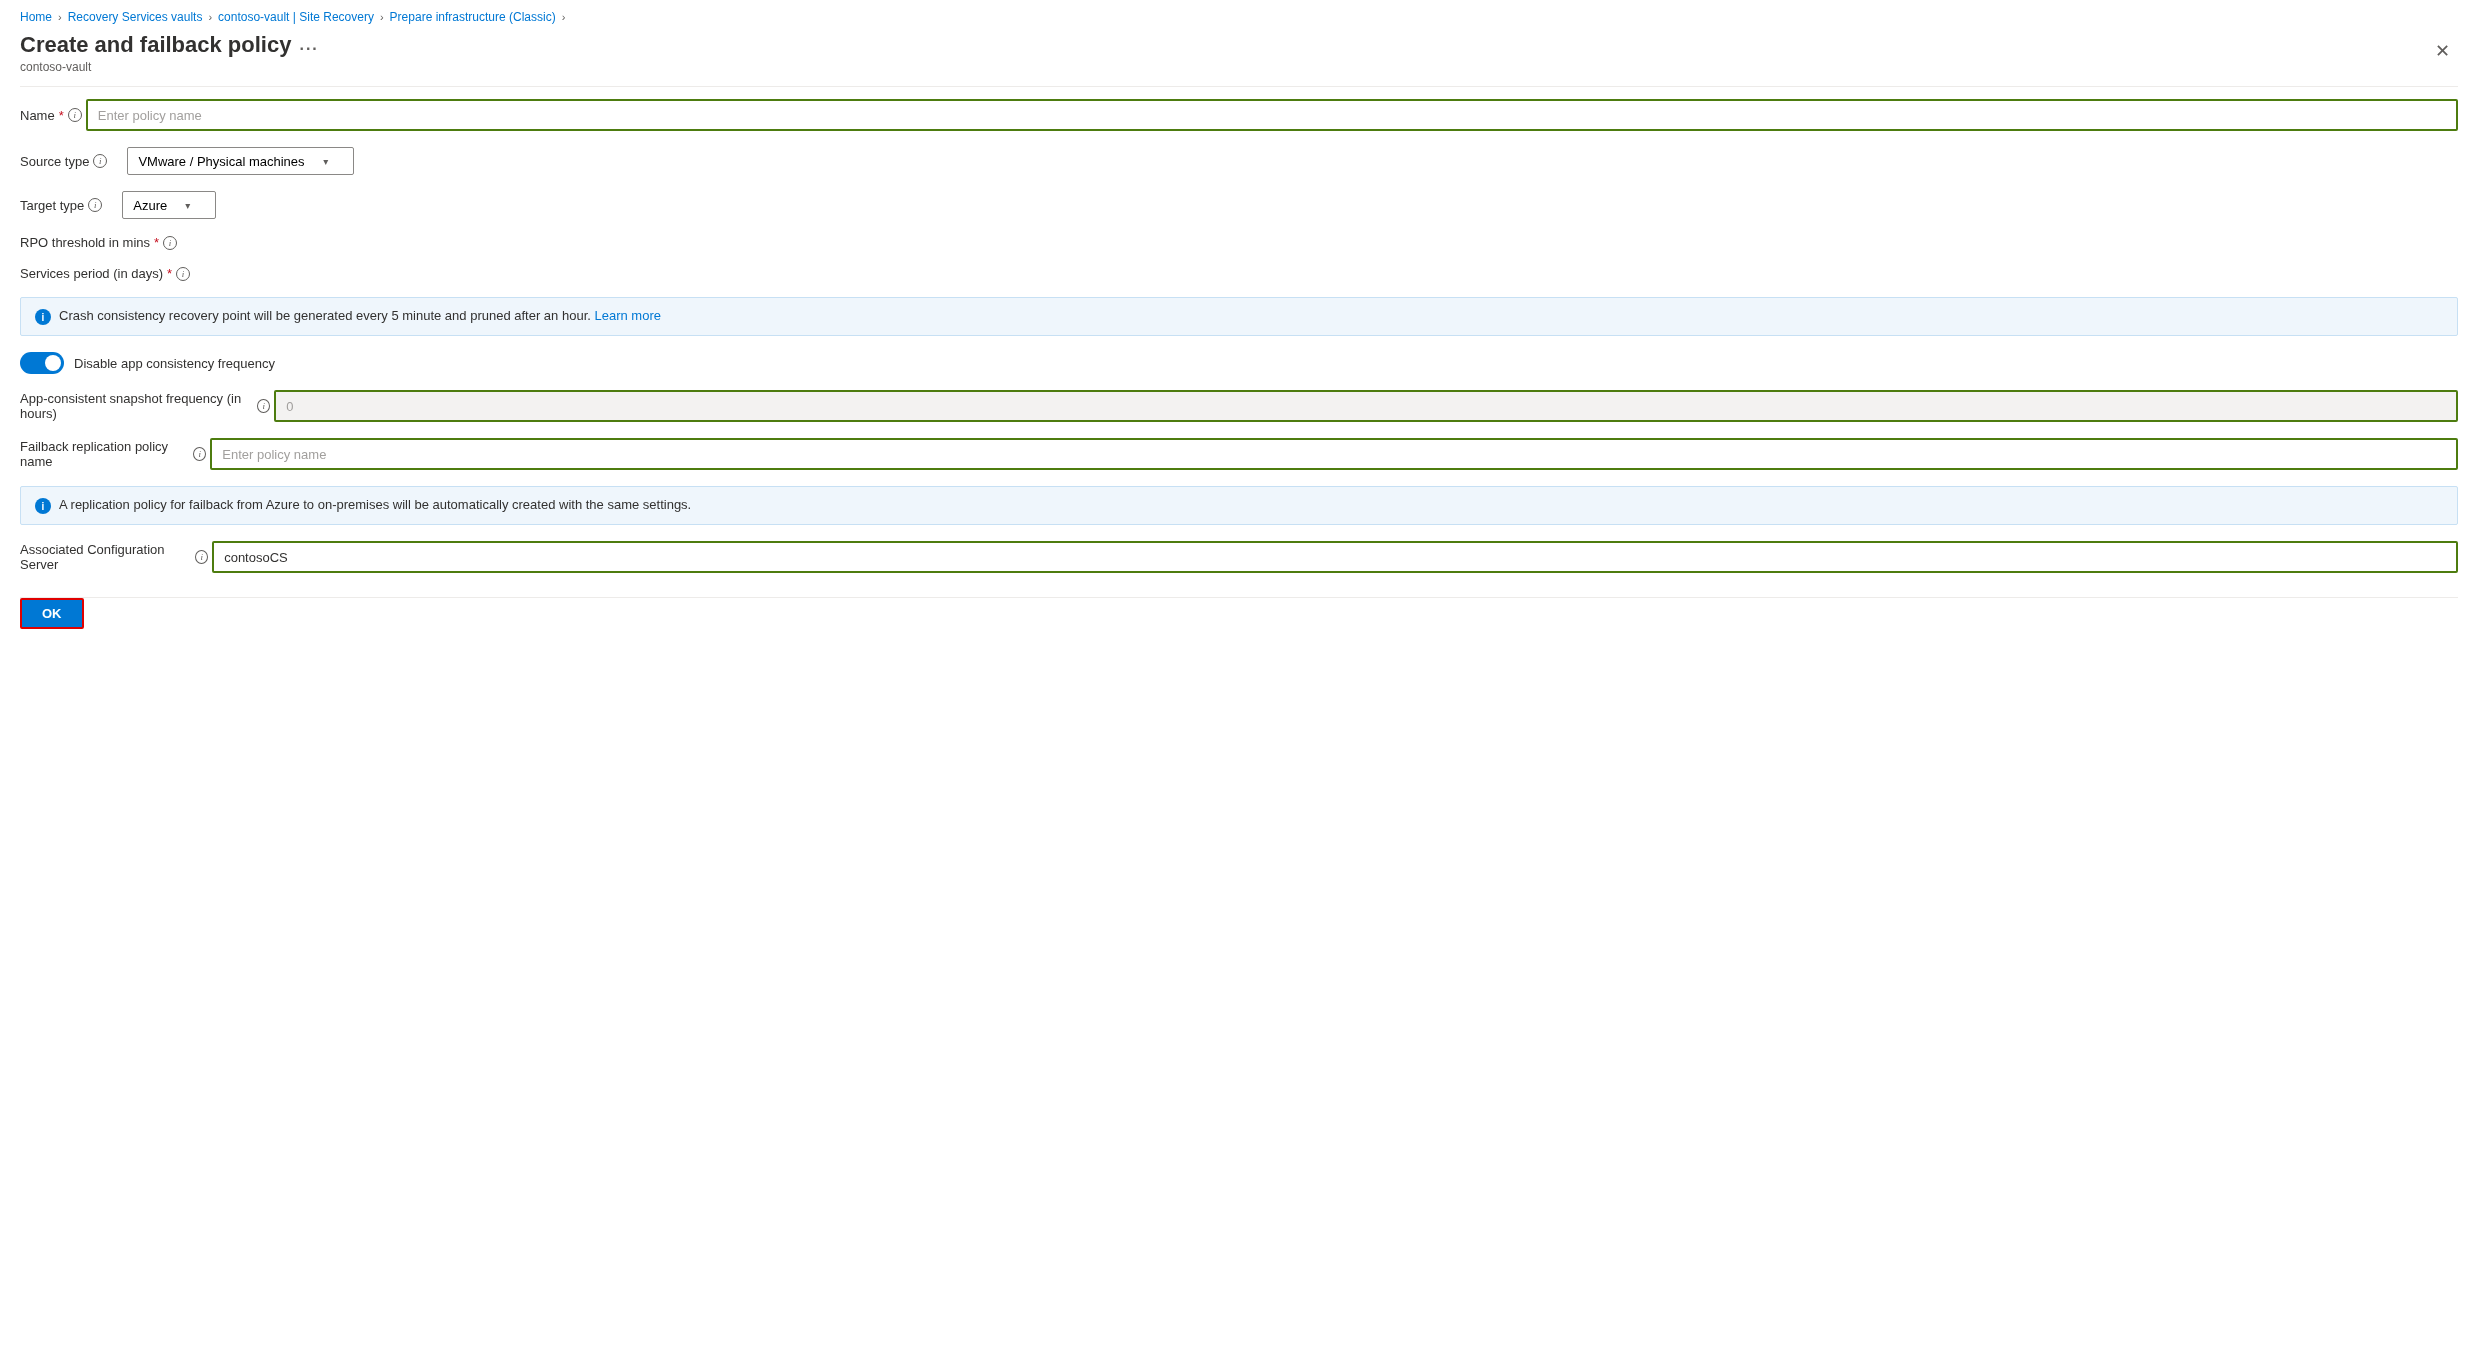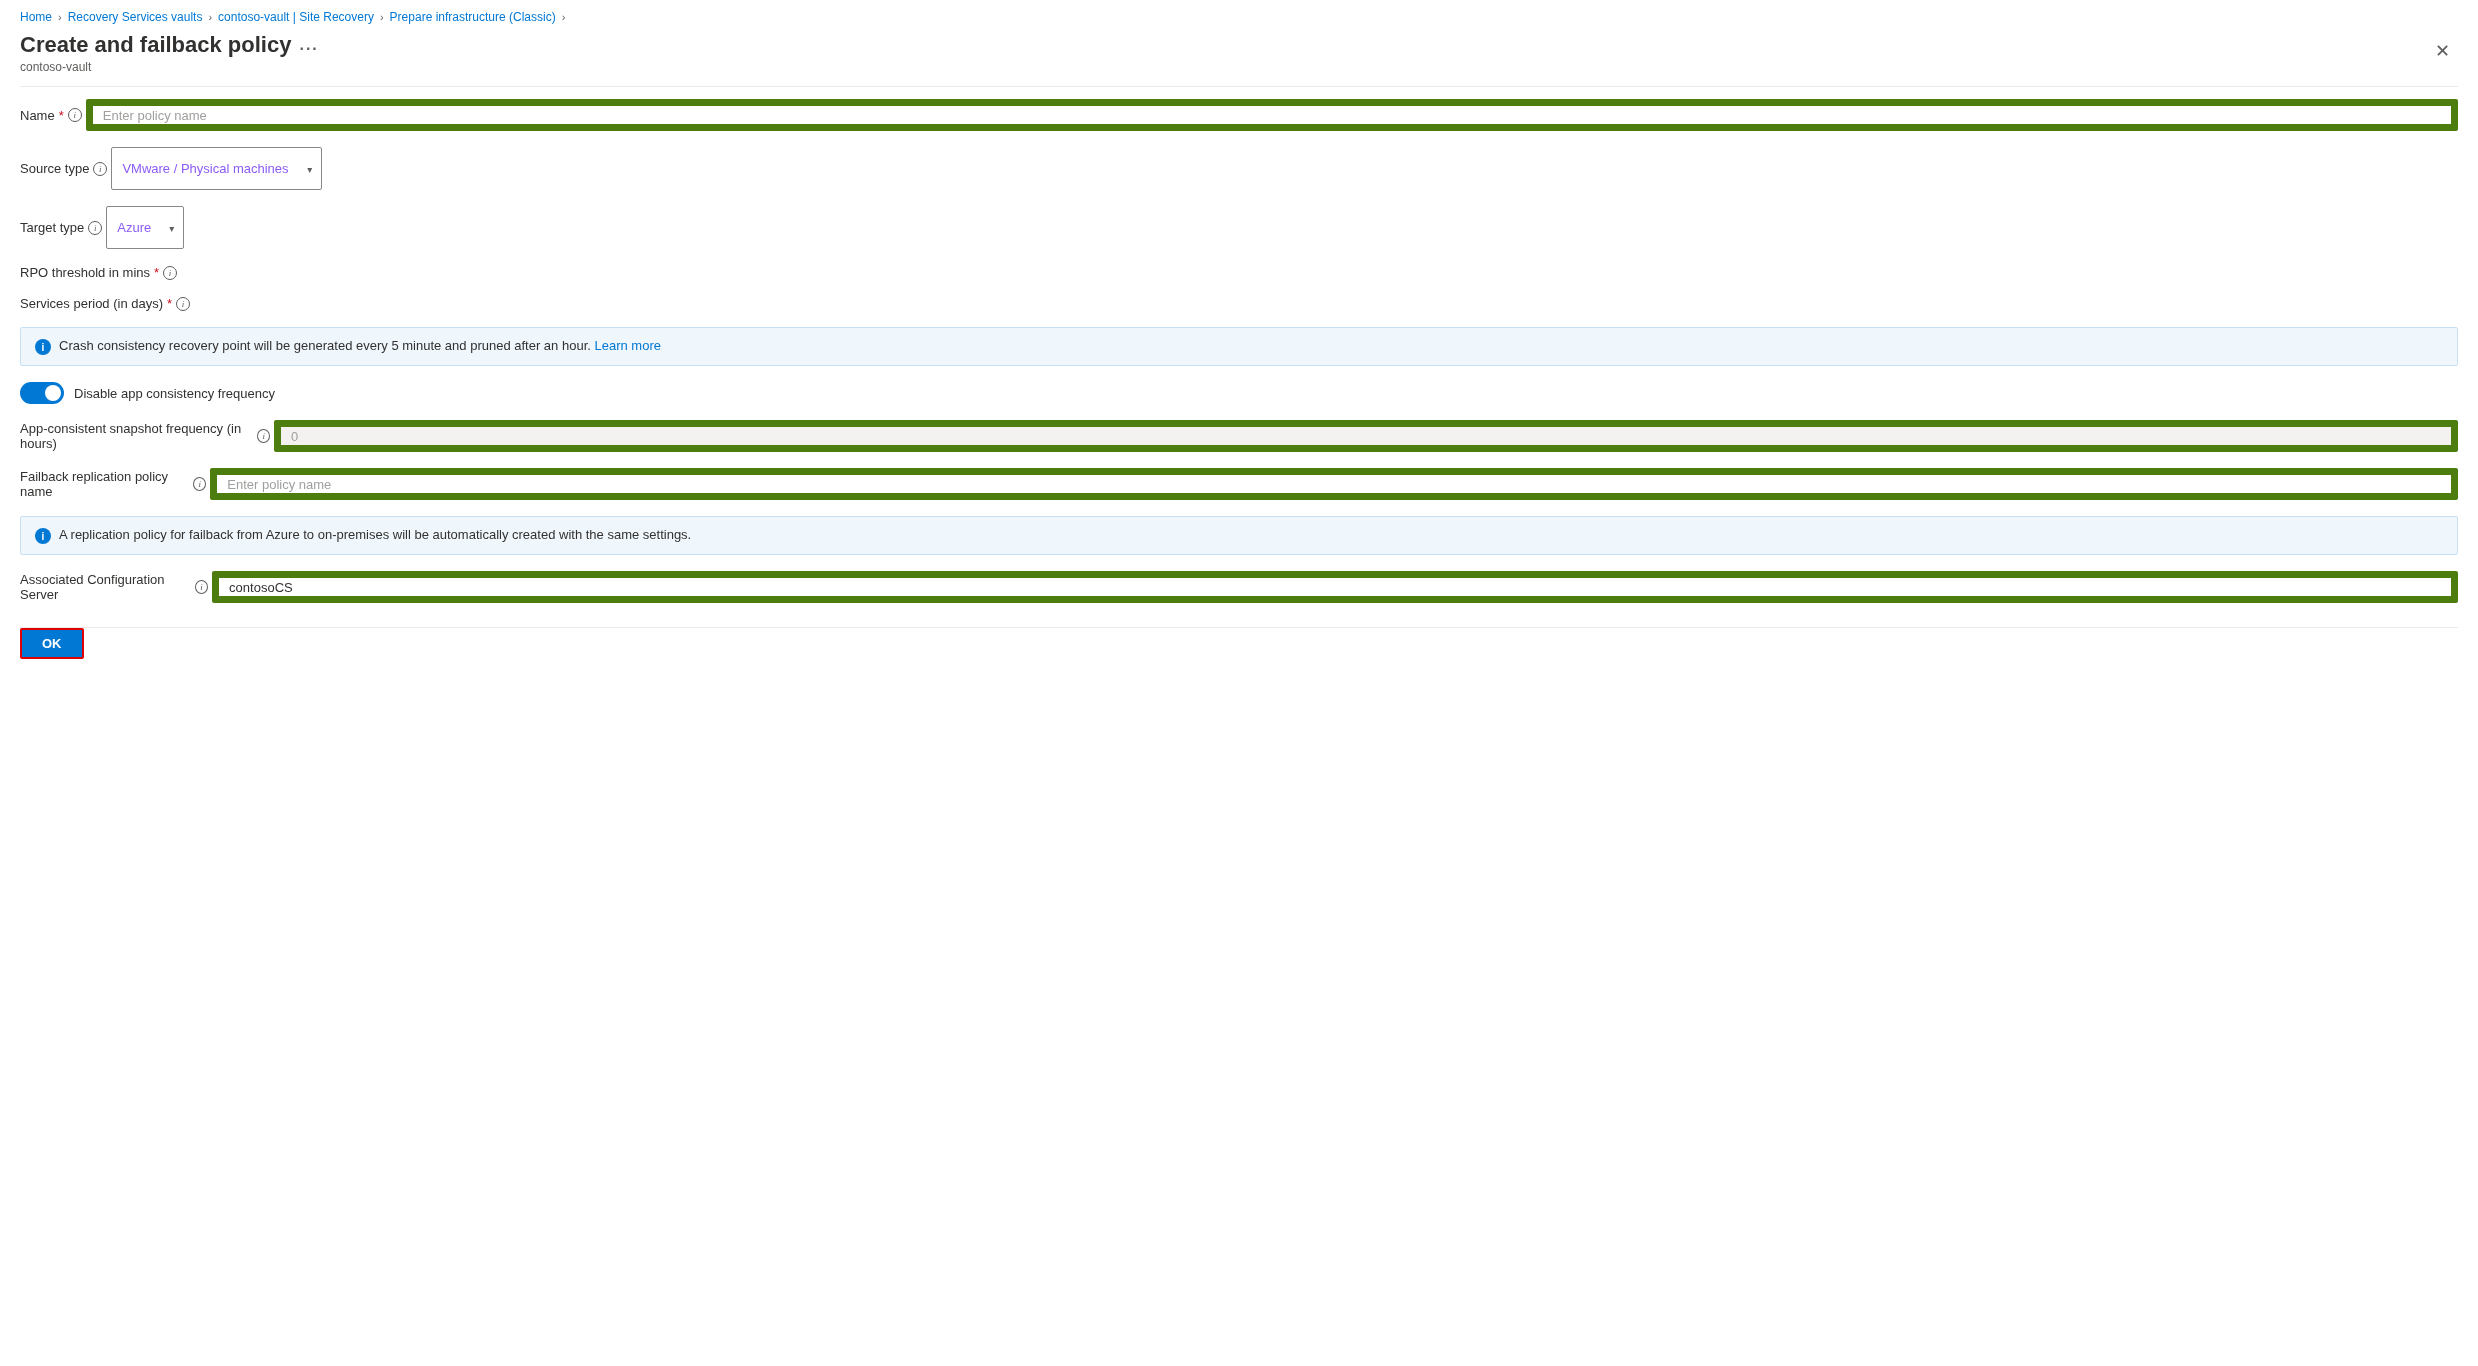--- a/index.html
+++ b/index.html
@@ -107,52 +107,53 @@
       border-radius: 50%;
       font-size: 9px;
       color: #605e5c;
       cursor: help;
       font-style: italic;
       font-family: serif;
     }
     .form-input {
       width: 100%;
       height: 32px;
-      border: 7px solid #4d7c0f;
+      border: 2px solid #4d7c0f;
       border-radius: 2px;
       padding: 0 10px;
       font-size: 13px;
       color: #323130;
       background: #fff;
       outline: none;
     }
     .form-input::placeholder {
       color: #a19f9d;
     }
     .form-input.disabled-input {
       background: #f3f2f1;
       color: #a19f9d;
       cursor: not-allowed;
     }
     .select-wrapper {
       position: relative;
     }
     .form-select {
       width: 100%;
-      height: 43px;
+      height: 28px;
       border: 1px solid #8a8886;
       border-radius: 2px;
       padding: 0 32px 0 10px;
       font-size: 13px;
-      color: #8b5cf6;
+      color: #000000;
       background: #fff;
       outline: none;
       appearance: none;
       -webkit-appearance: none;
       cursor: pointer;
+      margin-left: 16px;
     }
     .select-arrow {
       position: absolute;
       right: 10px;
       top: 50%;
       transform: translateY(-50%);
       pointer-events: none;
       font-size: 10px;
       color: #605e5c;
     }

